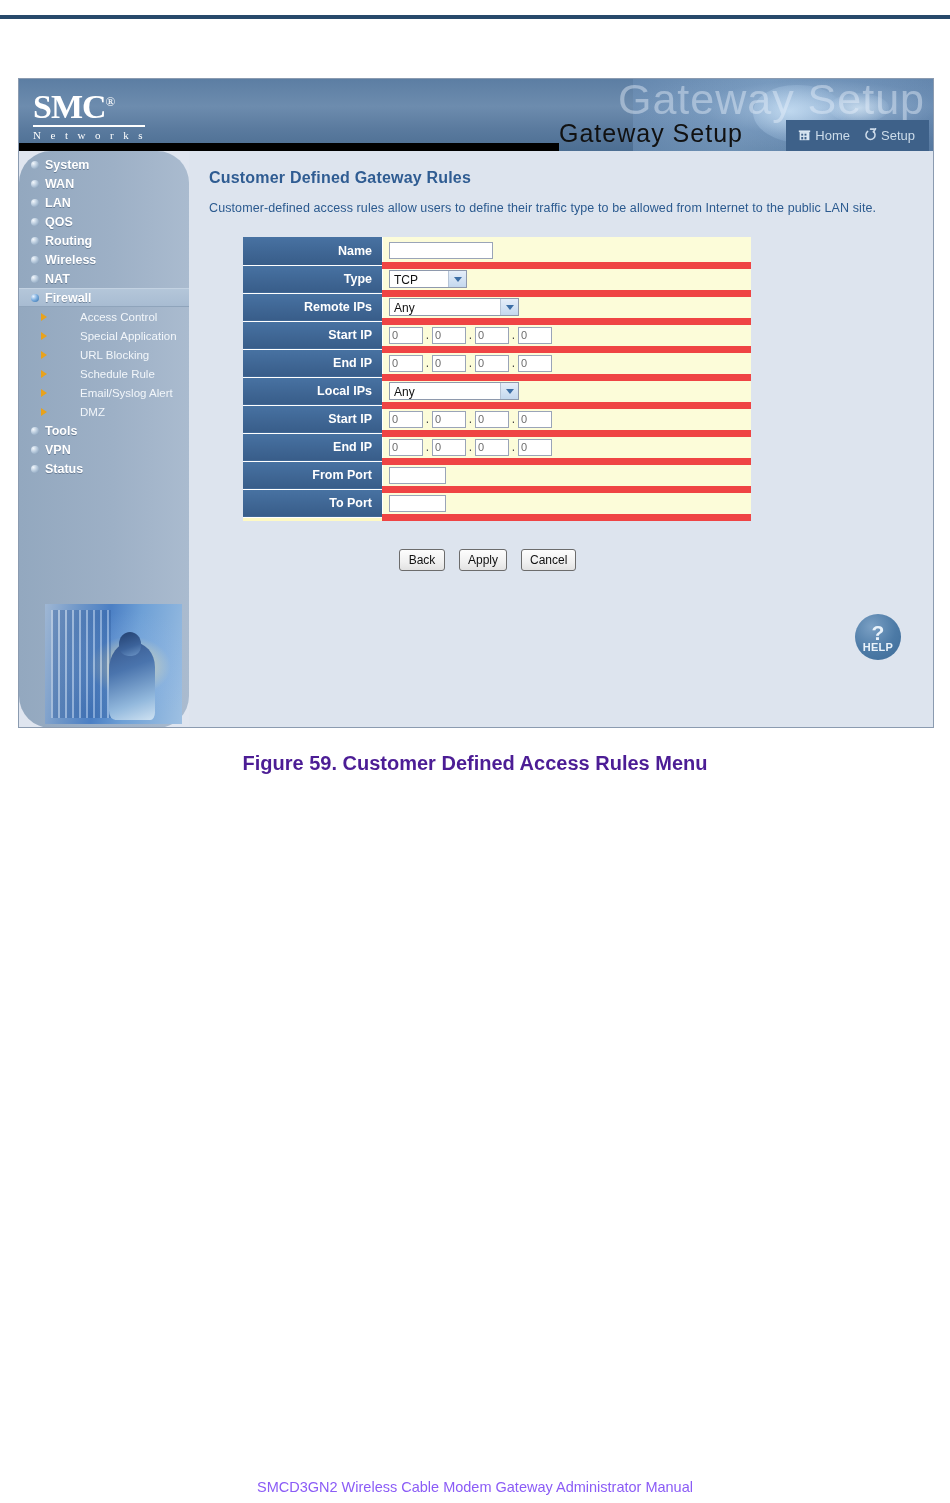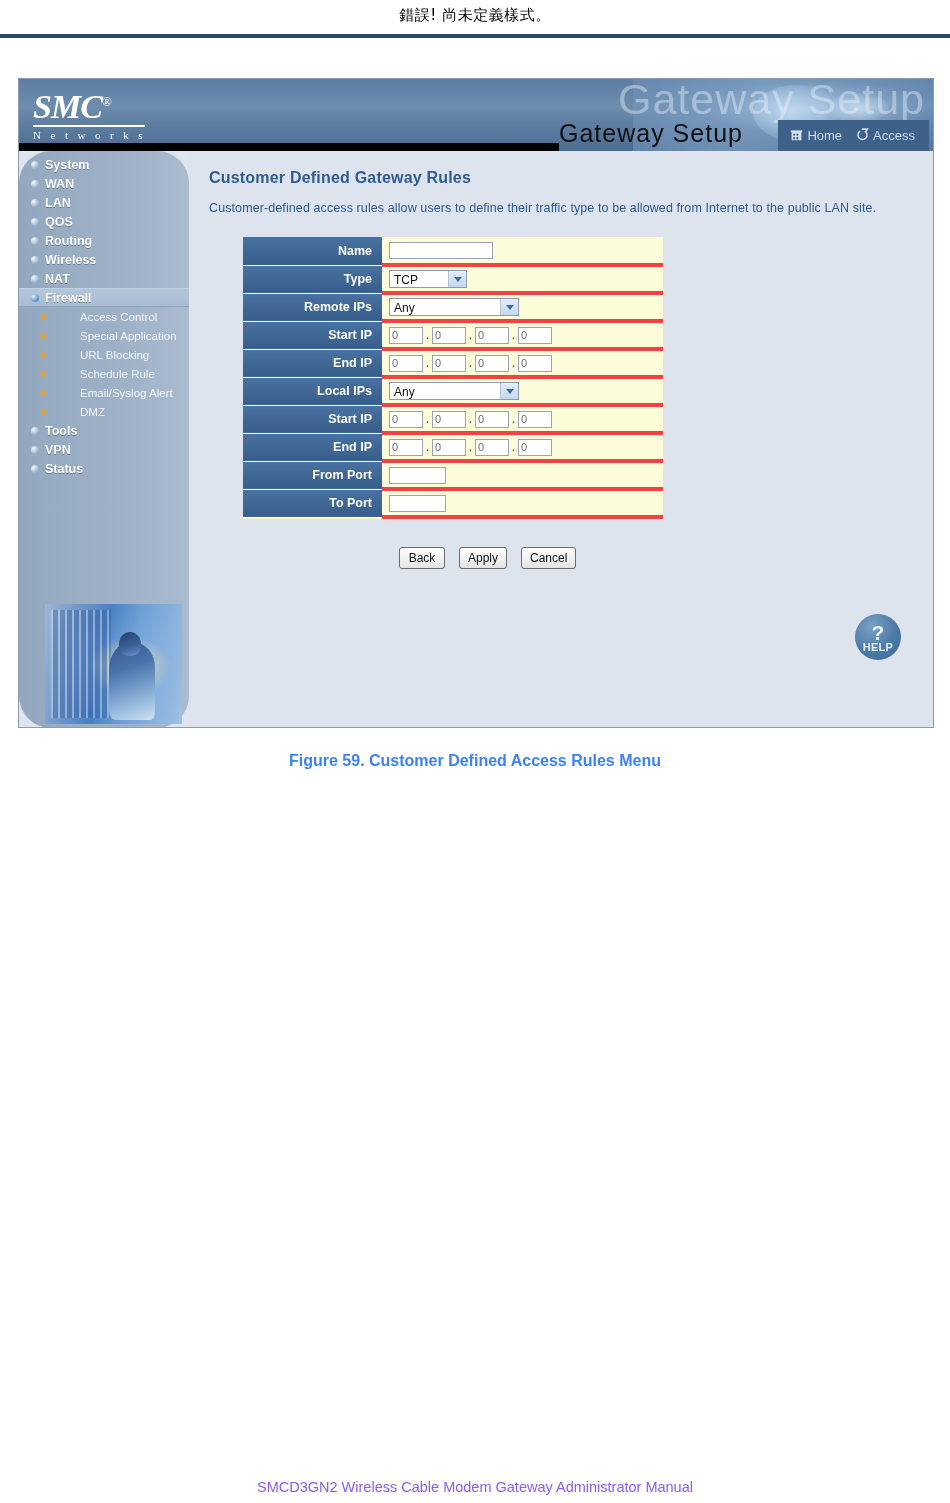--- a/index.html
+++ b/index.html
@@ -98,21 +98,20 @@
   }
   .logo-main {
     font-family: "Liberation Serif", serif;
     font-weight: bold;
     font-size: 34px;
     color: #ffffff;
     letter-spacing: -1px;
     line-height: 34px;
     position: relative;
     display: inline-block;
-    font-style: italic;
   }
   .logo-reg {
     font-size: 13px;
     vertical-align: super;
     font-weight: normal;
     letter-spacing: 0;
   }
   .logo-rule {
     width: 112px;
     height: 2px;
@@ -282,40 +281,40 @@
     font-size: 12.5px;
     color: #2b5a8f;
     letter-spacing: 0.1px;
   }
 
   
   .form-table {
     margin-top: 22px;
     margin-left: 34px;
     border-collapse: collapse;
-    width: 420px;
+    width: 508px;
     background: #fef9c3;
   }
   .form-table tr { height: 28px; }
   .form-table td.label {
     width: 128px;
     background: linear-gradient(to bottom, #4872a2 0%, #3f6694 55%, #385d89 100%);
     color: #ffffff;
     font-size: 12.5px;
     font-weight: bold;
     text-align: right;
     padding-right: 10px;
     border-bottom: 1px solid #ffffff;
     border-right: 1px solid #ffffff;
     white-space: nowrap;
   }
   .form-table td.field {
     background: #fcfcd9;
     padding-left: 6px;
-    border-bottom: 4px solid #ef4444;
+    border-bottom: 7px solid #ef4444;
   }
   input.txt {
     border: 1px solid #9aa4b8;
     background: #ffffff;
     height: 17px;
     font-size: 12px;
     font-family: "Liberation Sans", sans-serif;
     padding: 0 3px;
     box-sizing: border-box;
     outline: none;
@@ -434,23 +433,23 @@
     line-height: 12px;
     letter-spacing: 0.3px;
   }
 
   
   .caption {
     position: absolute;
     left: 0; top: 752px;
     width: 950px;
     text-align: center;
-    font-size: 16px;
+    font-size: 20px;
     font-weight: bold;
-    color: #3b82f6;
+    color: #4c1d95;
   }
   .footer {
     position: absolute;
     left: 0;
     bottom: 8px;
     width: 950px;
     text-align: center;
   }
   .page-num {
     font-size: 15px;
@@ -460,21 +459,20 @@
   .footer-text {
     font-size: 14.5px;
     color: #8b5cf6;
     margin-top: 36px;
   }
 </style>
 </head>
 <body>
 
 <div class="doc-header">
-  <div class="doc-header-text">錯誤! 尚未定義樣式。</div>
   <div class="doc-header-rule"></div>
 </div>
 
 <div class="shot">
 
   <div class="banner">
     <div class="banner-photo"></div>
     <div class="watermark">Gateway Setup</div>
 
     <div class="logo">
@@ -500,21 +498,21 @@
         <span>Home</span>
       </div>
       <div class="nav-link">
         <span class="nav-icon">
           <svg width="13" height="13" viewBox="0 0 16 16">
               <path d="M4.5 4.2 A5.6 5.6 0 1 0 11.5 4.2" stroke="#cddbea" stroke-width="1.9" fill="none" stroke-linecap="round"></path>
               <line x1="8" y1="1.4" x2="12.6" y2="1.4" stroke="#cddbea" stroke-width="1.9" stroke-linecap="round"></line>
               <line x1="11.6" y1="5" x2="14.2" y2="0.9" stroke="#cddbea" stroke-width="1.9" stroke-linecap="round"></line>
             </svg>
         </span>
-        <span>Access</span>
+        <span>Setup</span>
       </div>
     </div>
 
     <div class="black-bar"></div>
   </div>
 
   <div class="body-row">
 
     <div class="sidebar">
       <div class="nav-item">

